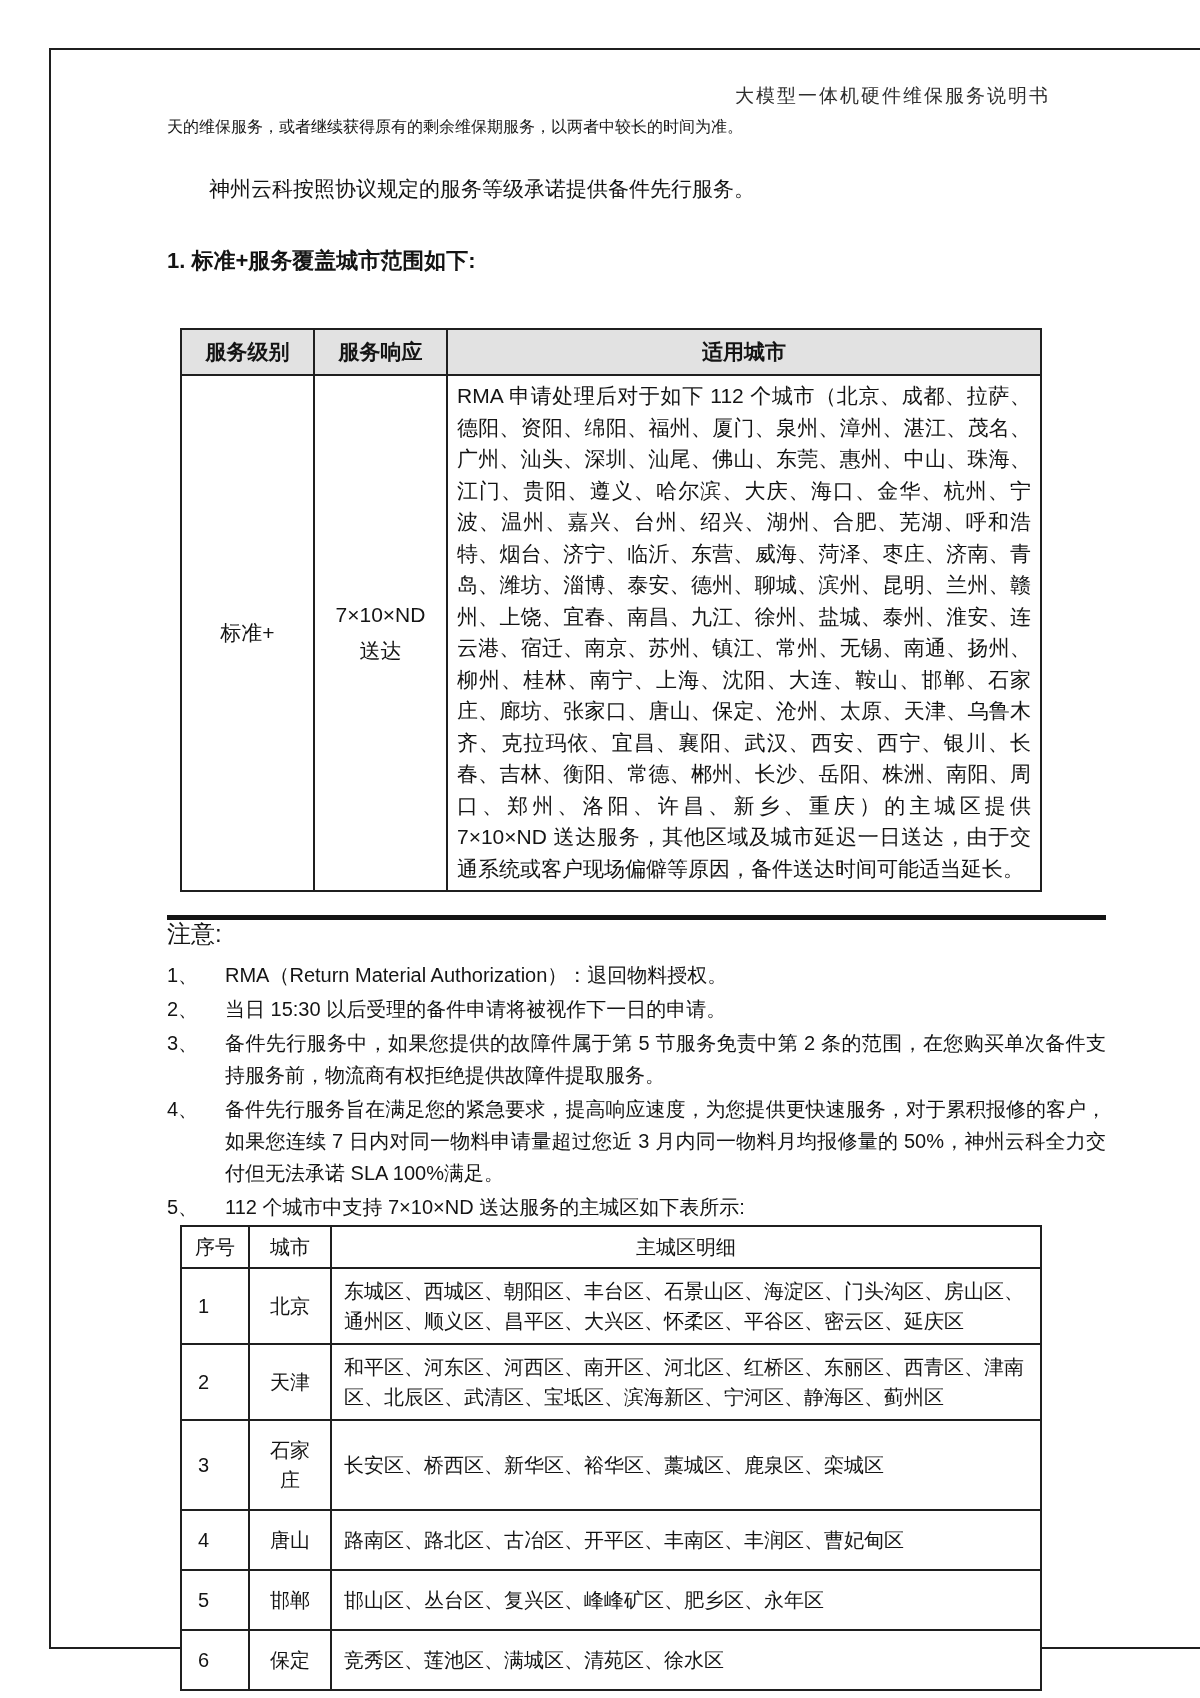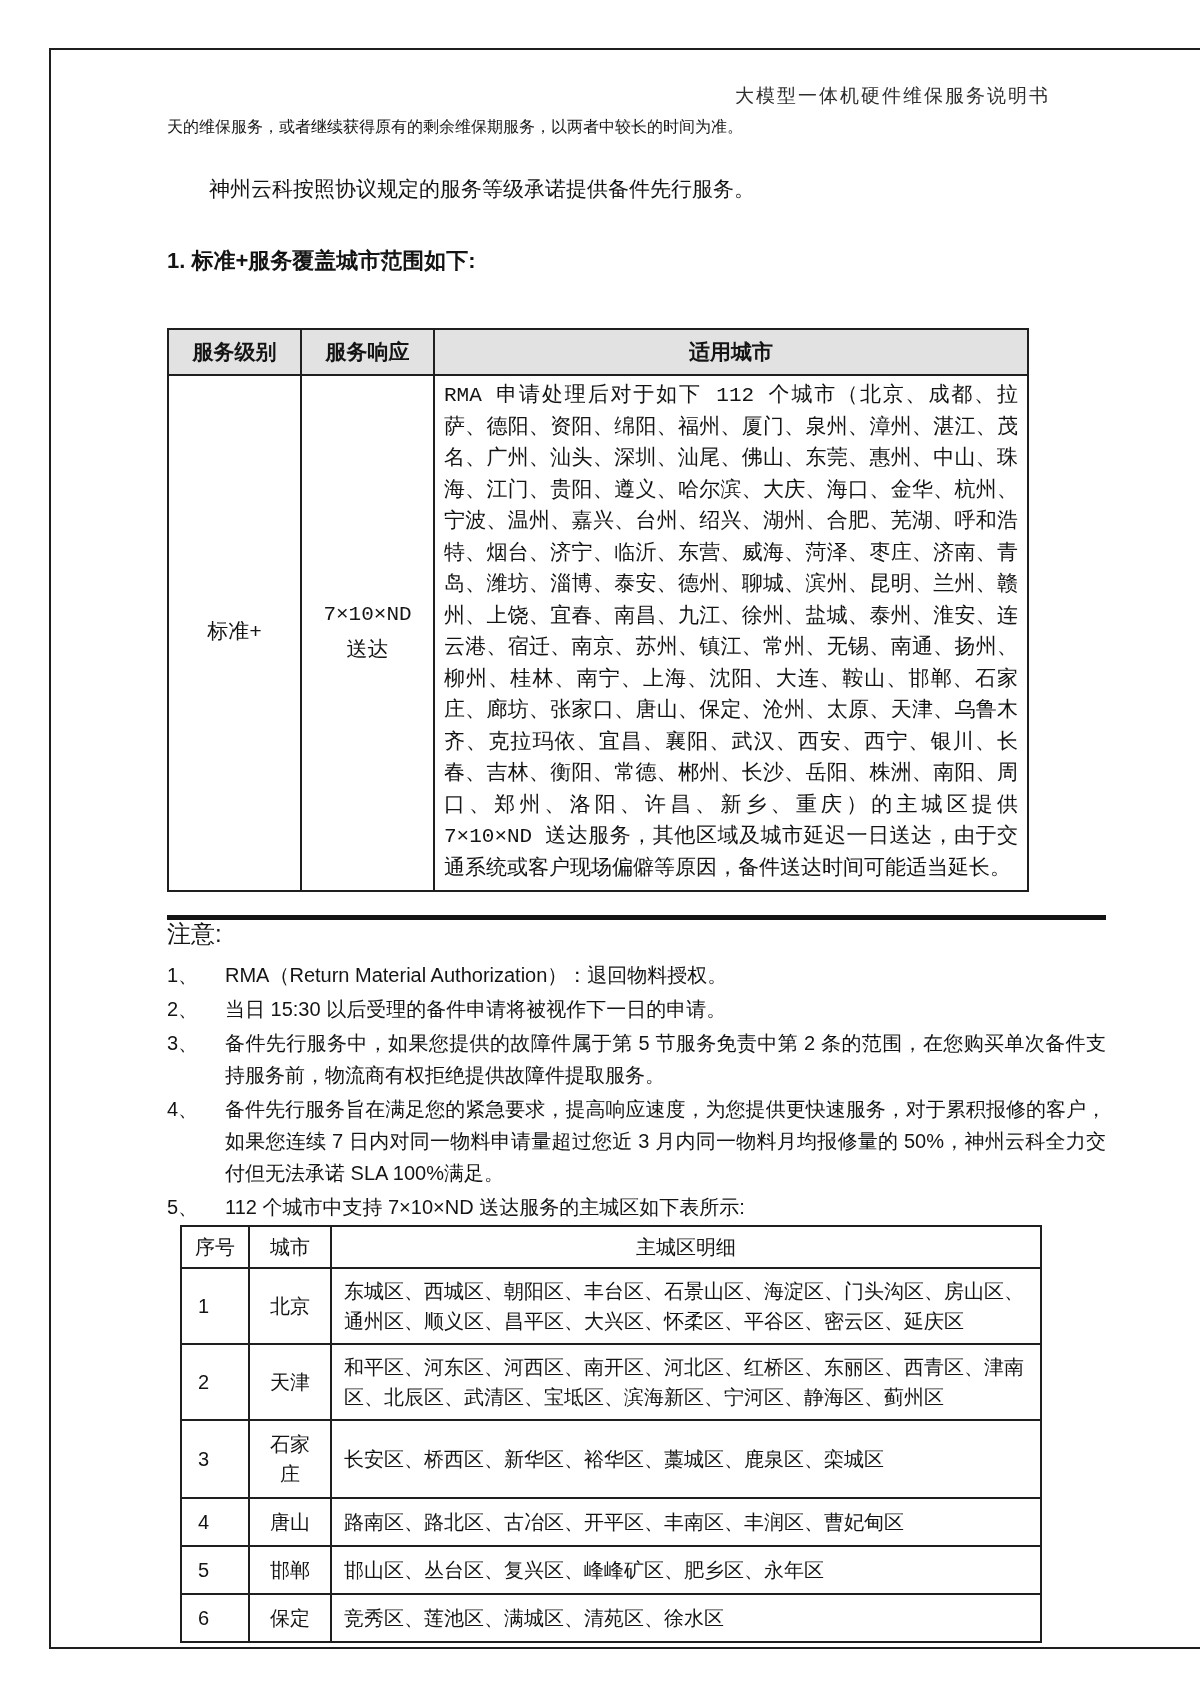--- a/index.html
+++ b/index.html
@@ -22,21 +22,21 @@
   }
   .content { position:absolute; left:116px; right:110px; top:0; }
 
   .p-intro { margin-top:62px; font-size:16px; line-height:30px; }
   .p-commit { margin-top:32px; font-size:21px; line-height:30px; text-indent:2em; }
   .section-heading { margin-top:42px; font-size:22px; font-weight:bold; line-height:30px; }
 
   table { border-collapse:collapse; background:#fff; }
 
   
-  .t1 { margin-top:52px; margin-left:0; width:862px; table-layout:fixed; font-size:21px;font-family:Liberation Mono, monospace; }
+  .t1 { margin-top:52px; margin-left:13px; width:862px; table-layout:fixed; font-size:21px; }
   .t1 th {
     background:#e2e2e2; border:2px solid #1f1f1f;
     height:46px; font-size:21px; font-weight:bold;
     text-align:center; vertical-align:middle;
   }
   .t1 td { border:2px solid #1f1f1f; vertical-align:middle; }
   .col-level { width:133px; } .col-resp { width:133px; }
   .level-cell, .resp-cell { text-align:center; line-height:36px; font-size:21px; }
   .cities-cell { text-align:justify; padding:4px 9px 6px 9px; line-height:31.5px; }
 
@@ -50,21 +50,21 @@
 
   
   .t2 { margin-left:13px; width:862px; table-layout:fixed; font-size:20px; border:2px solid #1f1f1f; }
   .t2 th {
     border:2px solid #1f1f1f; font-weight:normal; font-size:20px;
     padding:6px 4px; text-align:center; vertical-align:middle; line-height:28px;
   }
   .t2 td { border:2px solid #1f1f1f; vertical-align:middle; line-height:30px; }
   .col-no { width:68px; } .col-city { width:82px; }
   .no-cell { padding:2px 4px 2px 16px; text-align:left; }
-  .city-cell { padding:8px 12px; text-align:center; }
+  .city-cell { padding:14px 12px; text-align:center; }
   .districts-cell { padding:7px 12px; text-align:left; line-height:31px; }
 
   .page-footer {
     position:absolute; bottom:27px; left:0; width:100%;
     text-align:center;
     font-family:"Liberation Serif","DejaVu Serif",serif;
     font-size:17px; font-weight:bold; color:#111;
   }
   .page-footer .sep { font-weight:normal; padding:0 7px; }
 </style>

